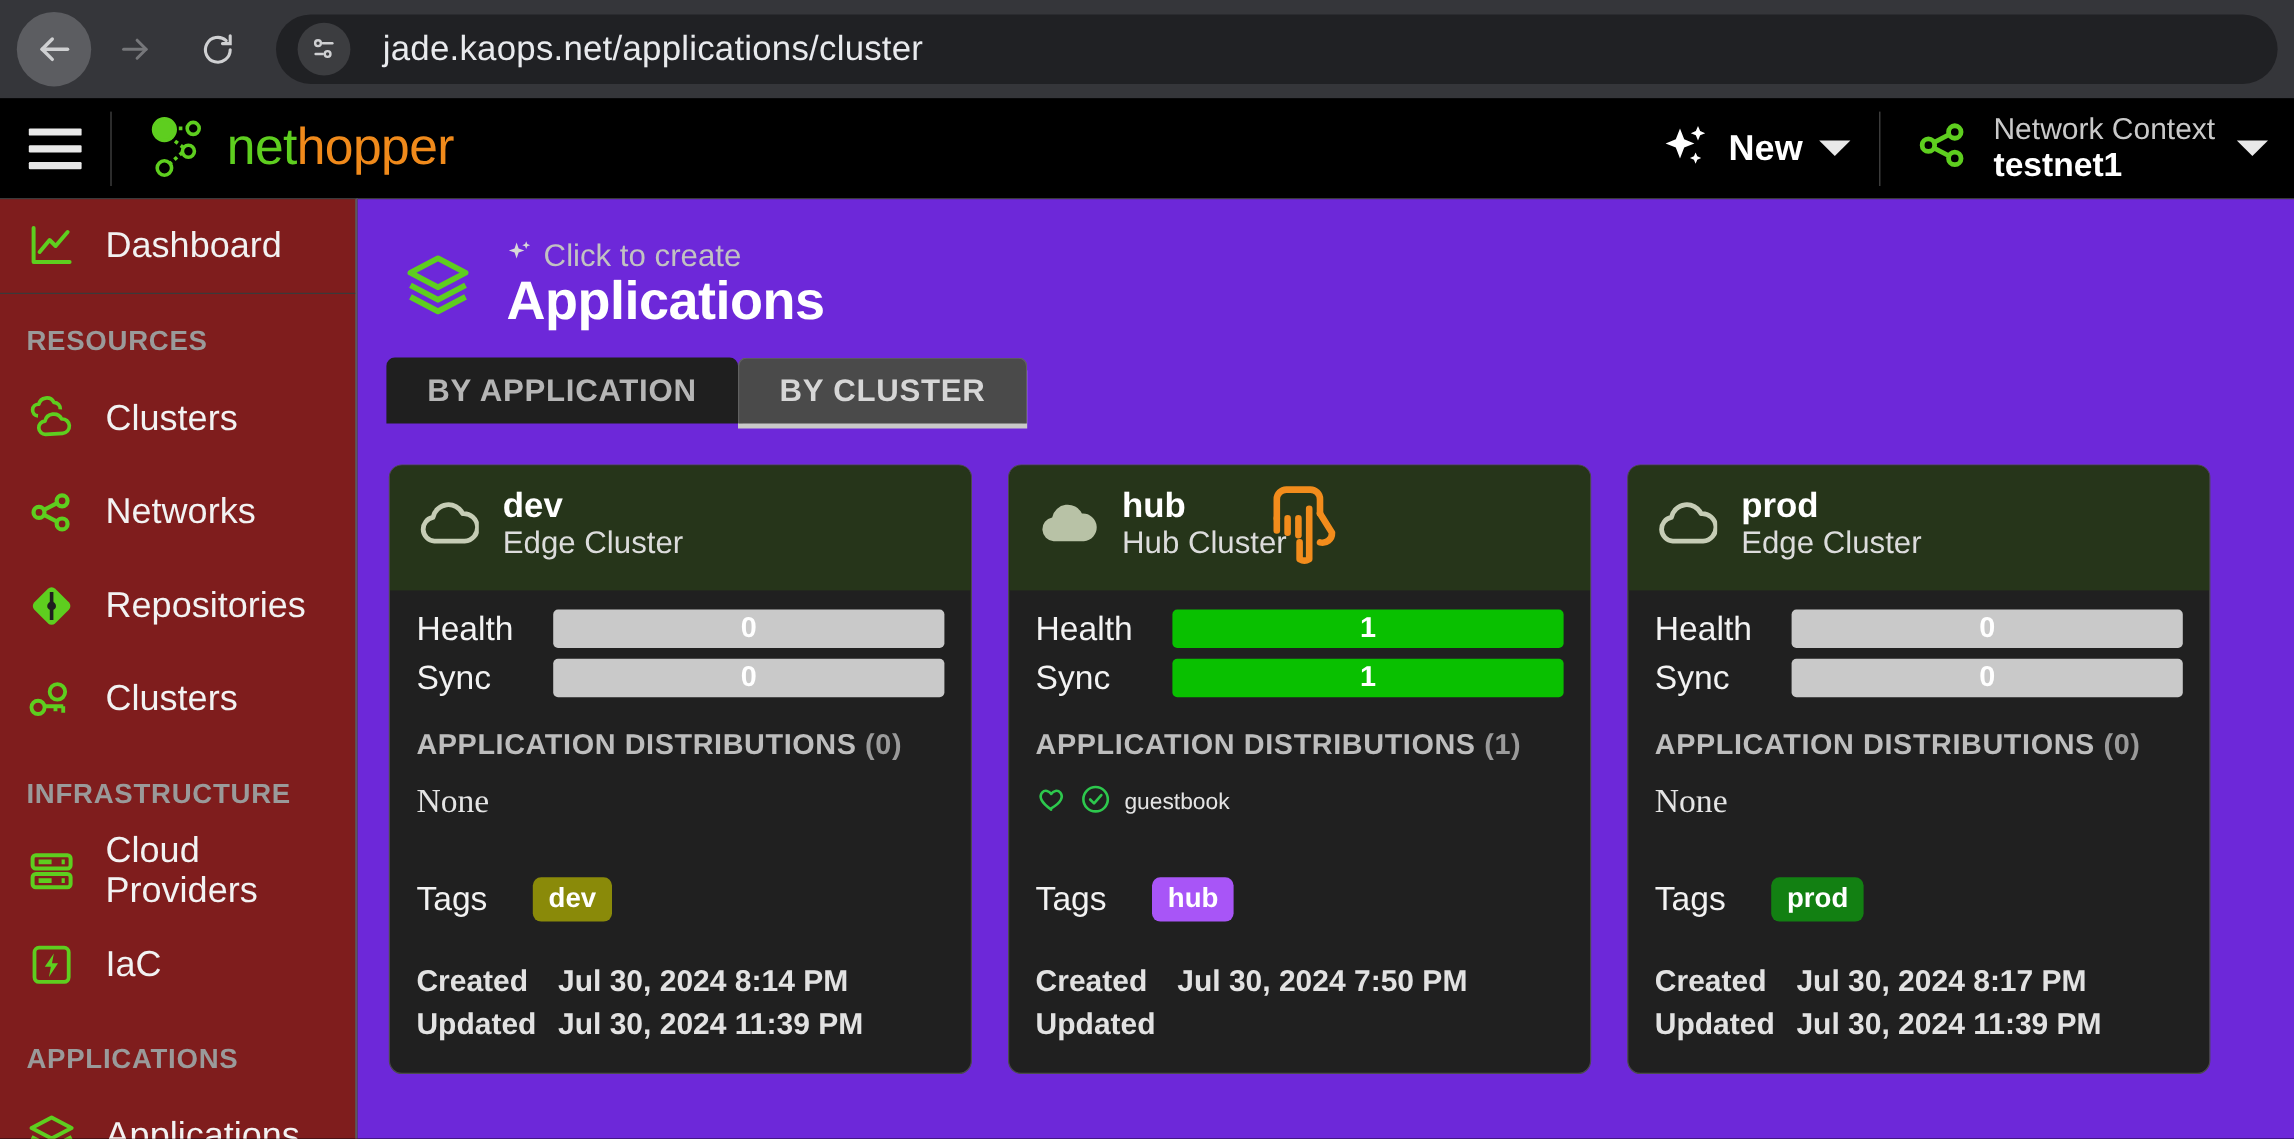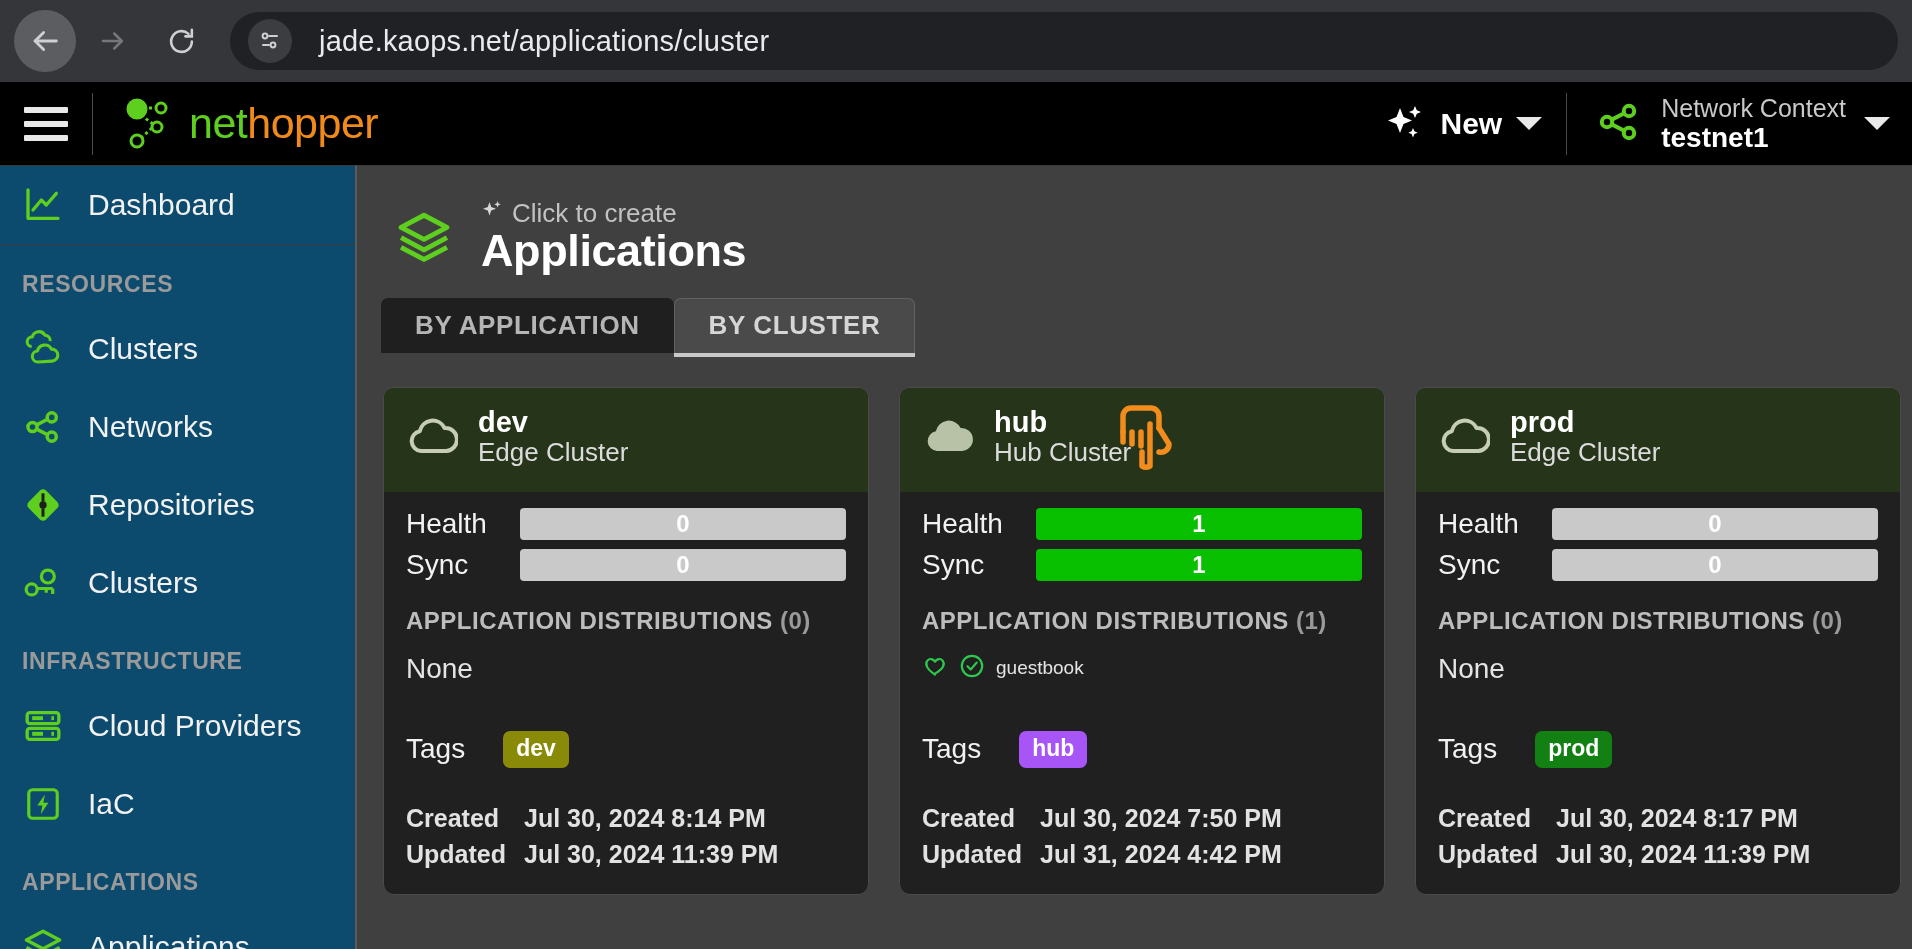--- a/index.html
+++ b/index.html
@@ -118,22 +118,22 @@
   }
   .ctx-text { line-height: 1.12; }
   .ctx-label { color: #c9c9c9; font-size: 25px; }
   .ctx-value { color: #fff; font-size: 28px; font-weight: bold; }
 
   
   .body-wrap { display: flex; height: 784px; }
 
   
   .sidebar {
-    width: 357px;
-    background: #0c4a6e;
+    width: 298px;
+    background: #7f1d1d;
     border-right: 2px solid #5a5a5a;
     border-top: 1px solid #3a3a3a;
     flex: 0 0 auto;
     position: relative;
   }
   .side-item {
     display: flex; align-items: center;
     height: 78px;
     padding-left: 22px;
     gap: 24px;
@@ -154,21 +154,21 @@
     color: #9a9a9a;
     font-size: 23px;
     font-weight: bold;
     letter-spacing: .6px;
     padding: 26px 0 12px 22px;
   }
 
   
   .main {
     flex: 1 1 auto;
-    background: #404040;
+    background: #6d28d9;
     position: relative;
     border-top: 1px solid #3a3a3a;
     overflow: hidden;
   }
   .page-head {
     display: flex;
     align-items: center;
     gap: 26px;
     padding: 32px 0 0 36px;
   }
@@ -262,21 +262,21 @@
   .metric-bar.zero { background: #c9c9c9; color: #fff; }
   .metric-bar.ok { background: #09c000; color: #fff; }
 
   .dist-title {
     color: #bdbdbd; font-size: 24px; font-weight: bold;
     letter-spacing: .5px;
     margin: 26px 0 0 0;
   }
   .dist-title .count { color: #9a9a9a; font-weight: bold; }
   .dist-list { margin-top: 18px; min-height: 44px; }
-  .dist-none { color: #e4e4e4; font-size: 28px; }
+  .dist-none { color: #e4e4e4; font-size: 28px; font-family: Liberation Serif, serif; }
   .dist-item {
     display: flex; align-items: center; gap: 11px;
     color: #e4e4e4; font-size: 19px;
   }
   .dist-item svg { flex: 0 0 auto; }
 
   .tags-row {
     display: flex; align-items: center;
     gap: 38px;
     margin-top: 34px;
@@ -632,21 +632,20 @@
             <span class="tags-label">Tags</span>
             <span class="tag" style="background:#a855f7">hub</span>
           </div>
           <div class="dates">
             <div class="date-row">
               <span class="date-key">Created</span>
               <span class="date-val">Jul 30, 2024 7:50 PM</span>
             </div>
             <div class="date-row">
               <span class="date-key">Updated</span>
-              <span class="date-val">Jul 31, 2024 4:42 PM</span>
             </div>
           </div>
         </div>
       </div>
 
       <div class="card">
         <div class="card-head">
           <span class="cloud">
             <svg width="52" height="52" viewBox="0 0 26 26" fill="none" stroke="#c6cdb6" stroke-width="2" stroke-linejoin="round">
               <path d="M7.5 20.5a5 5 0 0 1-.6-9.9 6.6 6.6 0 0 1 12.4-1.6 5.5 5.5 0 0 1 .8 11.5z"></path>

